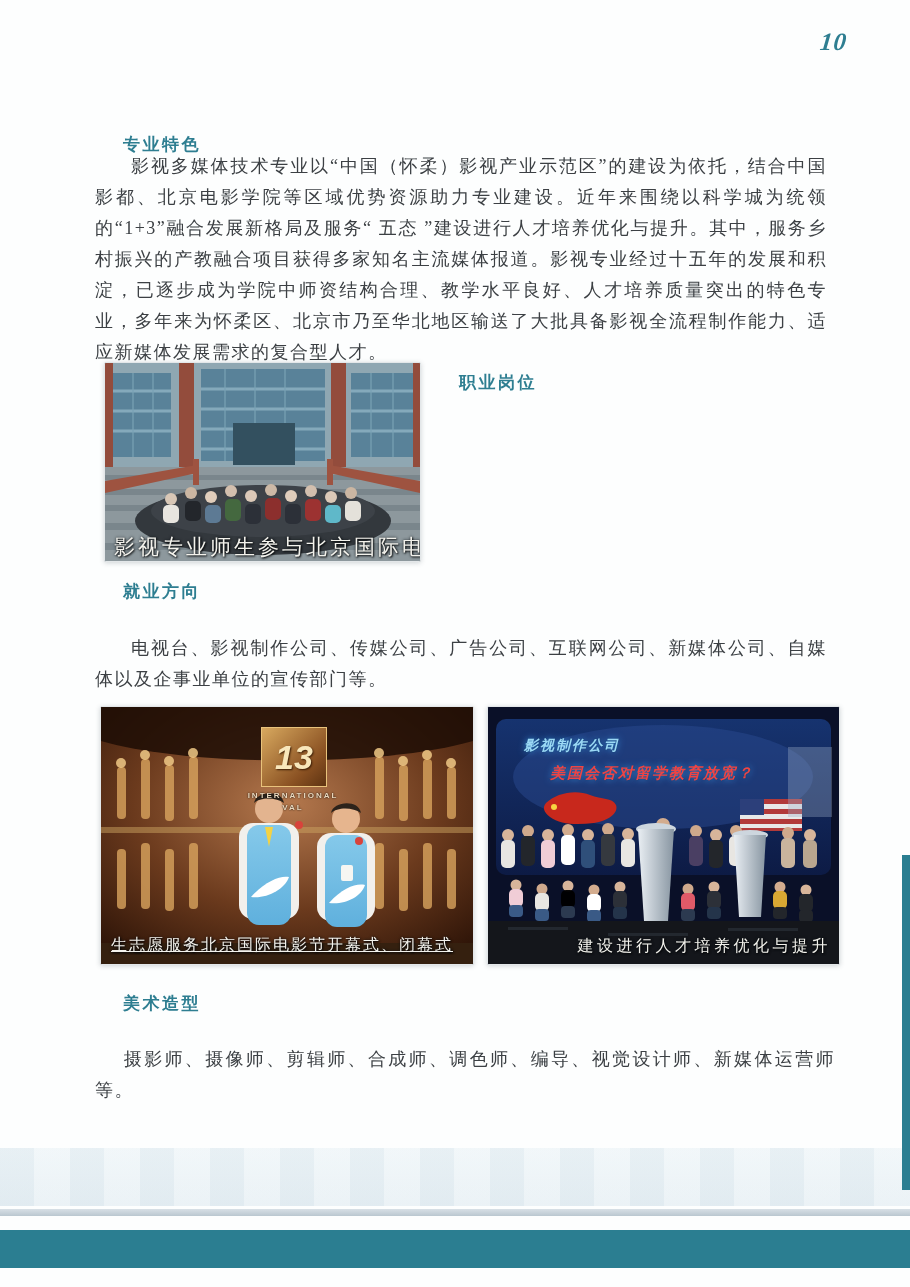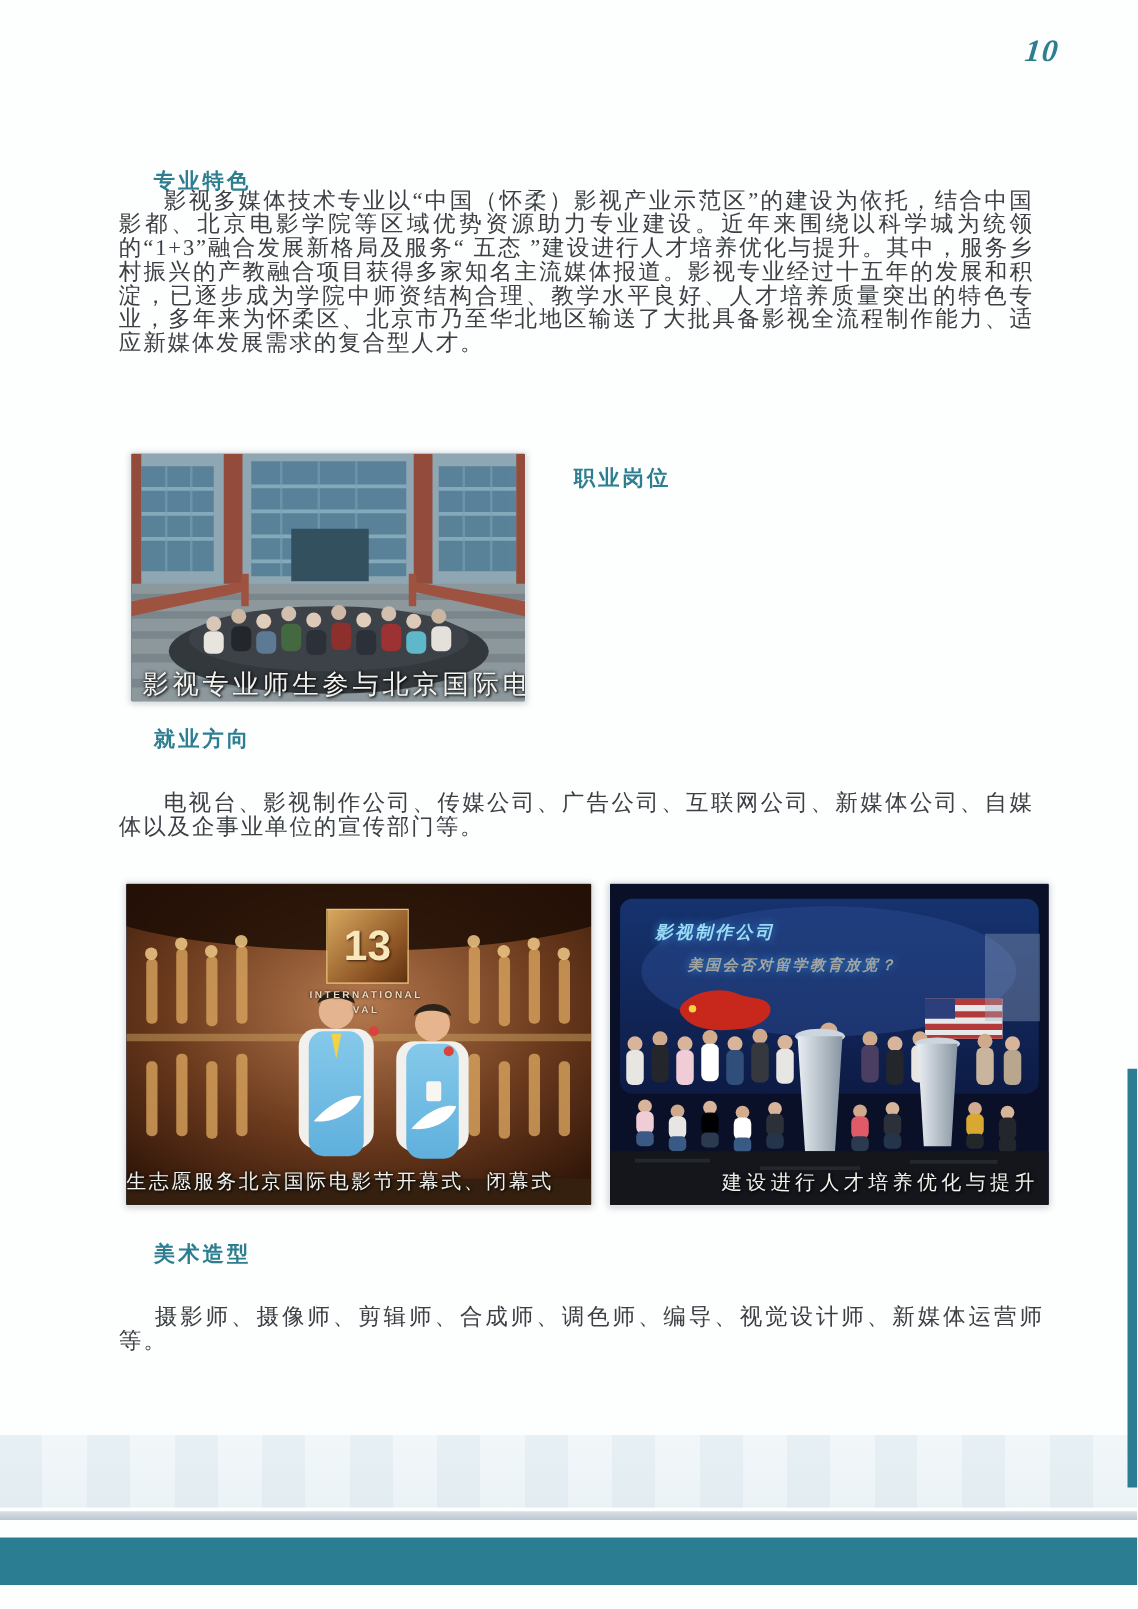--- a/index.html
+++ b/index.html
@@ -14,67 +14,67 @@
   }
   .sec-heading{
     position:absolute;margin:0;color:#2e7e91;font-size:17px;font-weight:700;
     letter-spacing:2.5px;
   }
   .h-features{left:123px;top:111px;margin-top:22px;}
   .h-courses{left:459px;top:371px;}
   .h-employment{left:123px;top:580px;}
   .h-jobs{left:123px;top:992px;}
   .body-text{
-    position:absolute;margin:0;color:#3c4044;font-size:18px;line-height:19px;
+    position:absolute;margin:0;color:#3c4044;font-size:18px;line-height:31px;
     letter-spacing:1.5px;text-align:justify;text-indent:2em;
   }
   .para-features{left:95px;top:151px;width:732px;}
   .para-courses{left:427px;top:422px;width:410px;line-height:30px;letter-spacing:1px;}
   .para-employment{left:95px;top:633px;width:732px;}
   .para-jobs{left:95px;top:1044px;width:740px;text-indent:1.6em;}
 
   figure.photo{
     position:absolute;margin:0;overflow:hidden;border:1px solid #e3e7e9;
     box-shadow:0 1px 5px rgba(40,60,70,.22);background:#223;border-radius:2px;
   }
   .photo1{left:104px;top:362px;width:315px;height:198px;}
   .photo2{left:100px;top:706px;width:372px;height:257px;}
   .photo3{left:487px;top:706px;width:351px;height:257px;}
   figure.photo svg{display:block;position:absolute;left:0;top:0;}
   .caption{
     position:absolute;color:#f3f2ec;font-size:16px;letter-spacing:2px;white-space:nowrap;
     text-shadow:0 0 3px rgba(10,15,20,.9),1px 1px 2px rgba(0,0,0,.9);
   }
   .caption-1{left:9px;bottom:0;font-size:21px;letter-spacing:3px;}
-  .caption-2{left:0;bottom:8px;letter-spacing:2px;}
+  .caption-2{left:10px;bottom:8px;letter-spacing:2px;text-decoration:underline;}
   .caption-3{right:8px;bottom:7px;letter-spacing:3.5px;}
 
   
   .fest-logo{
     position:absolute;left:160px;top:20px;width:64px;height:58px;
     background:linear-gradient(135deg,#d8a95f,#8a5122 70%,#5e3312);
     border:1px solid #e9c37c;display:flex;align-items:center;justify-content:center;
-    color:#f8e7bb;font-size:34px;font-weight:700;
+    color:#f8e7bb;font-size:34px;font-weight:700;font-style:italic;
     font-family:"Liberation Sans",sans-serif;text-shadow:1px 1px 2px #3a1c05;
   }
   .fest-line{
     position:absolute;width:200px;left:92px;text-align:center;color:#ead9bf;
     font-family:"Liberation Sans",sans-serif;font-weight:700;
     text-shadow:0 0 2px #000;
   }
   .fest-line1{top:84px;font-size:8px;letter-spacing:2px;}
   .fest-line2{top:96px;font-size:8px;letter-spacing:2px;}
 
   
   .screen-line{
     position:absolute;color:#9bd9f5;font-weight:700;font-style:italic;white-space:nowrap;
     text-shadow:0 0 7px rgba(60,150,230,.95),0 0 2px #0a2a55;letter-spacing:2px;
   }
   .screen-line1{left:36px;top:30px;font-size:14px;}
-  .screen-line2{left:62px;top:57px;font-size:12px;color:#a3a3a3;}
+  .screen-line2{left:62px;top:57px;font-size:15px;color:#ef4444;}
 
   
   .pale-band{
     position:absolute;left:0;top:1148px;width:910px;height:58px;
     background:
       repeating-linear-gradient(90deg,rgba(205,222,231,.30) 0 34px,rgba(238,245,248,.30) 34px 70px),
       linear-gradient(180deg,#f3f8fa,#eaf1f5);
   }
   .gray-rule{
     position:absolute;left:0;top:1209px;width:910px;height:7px;

